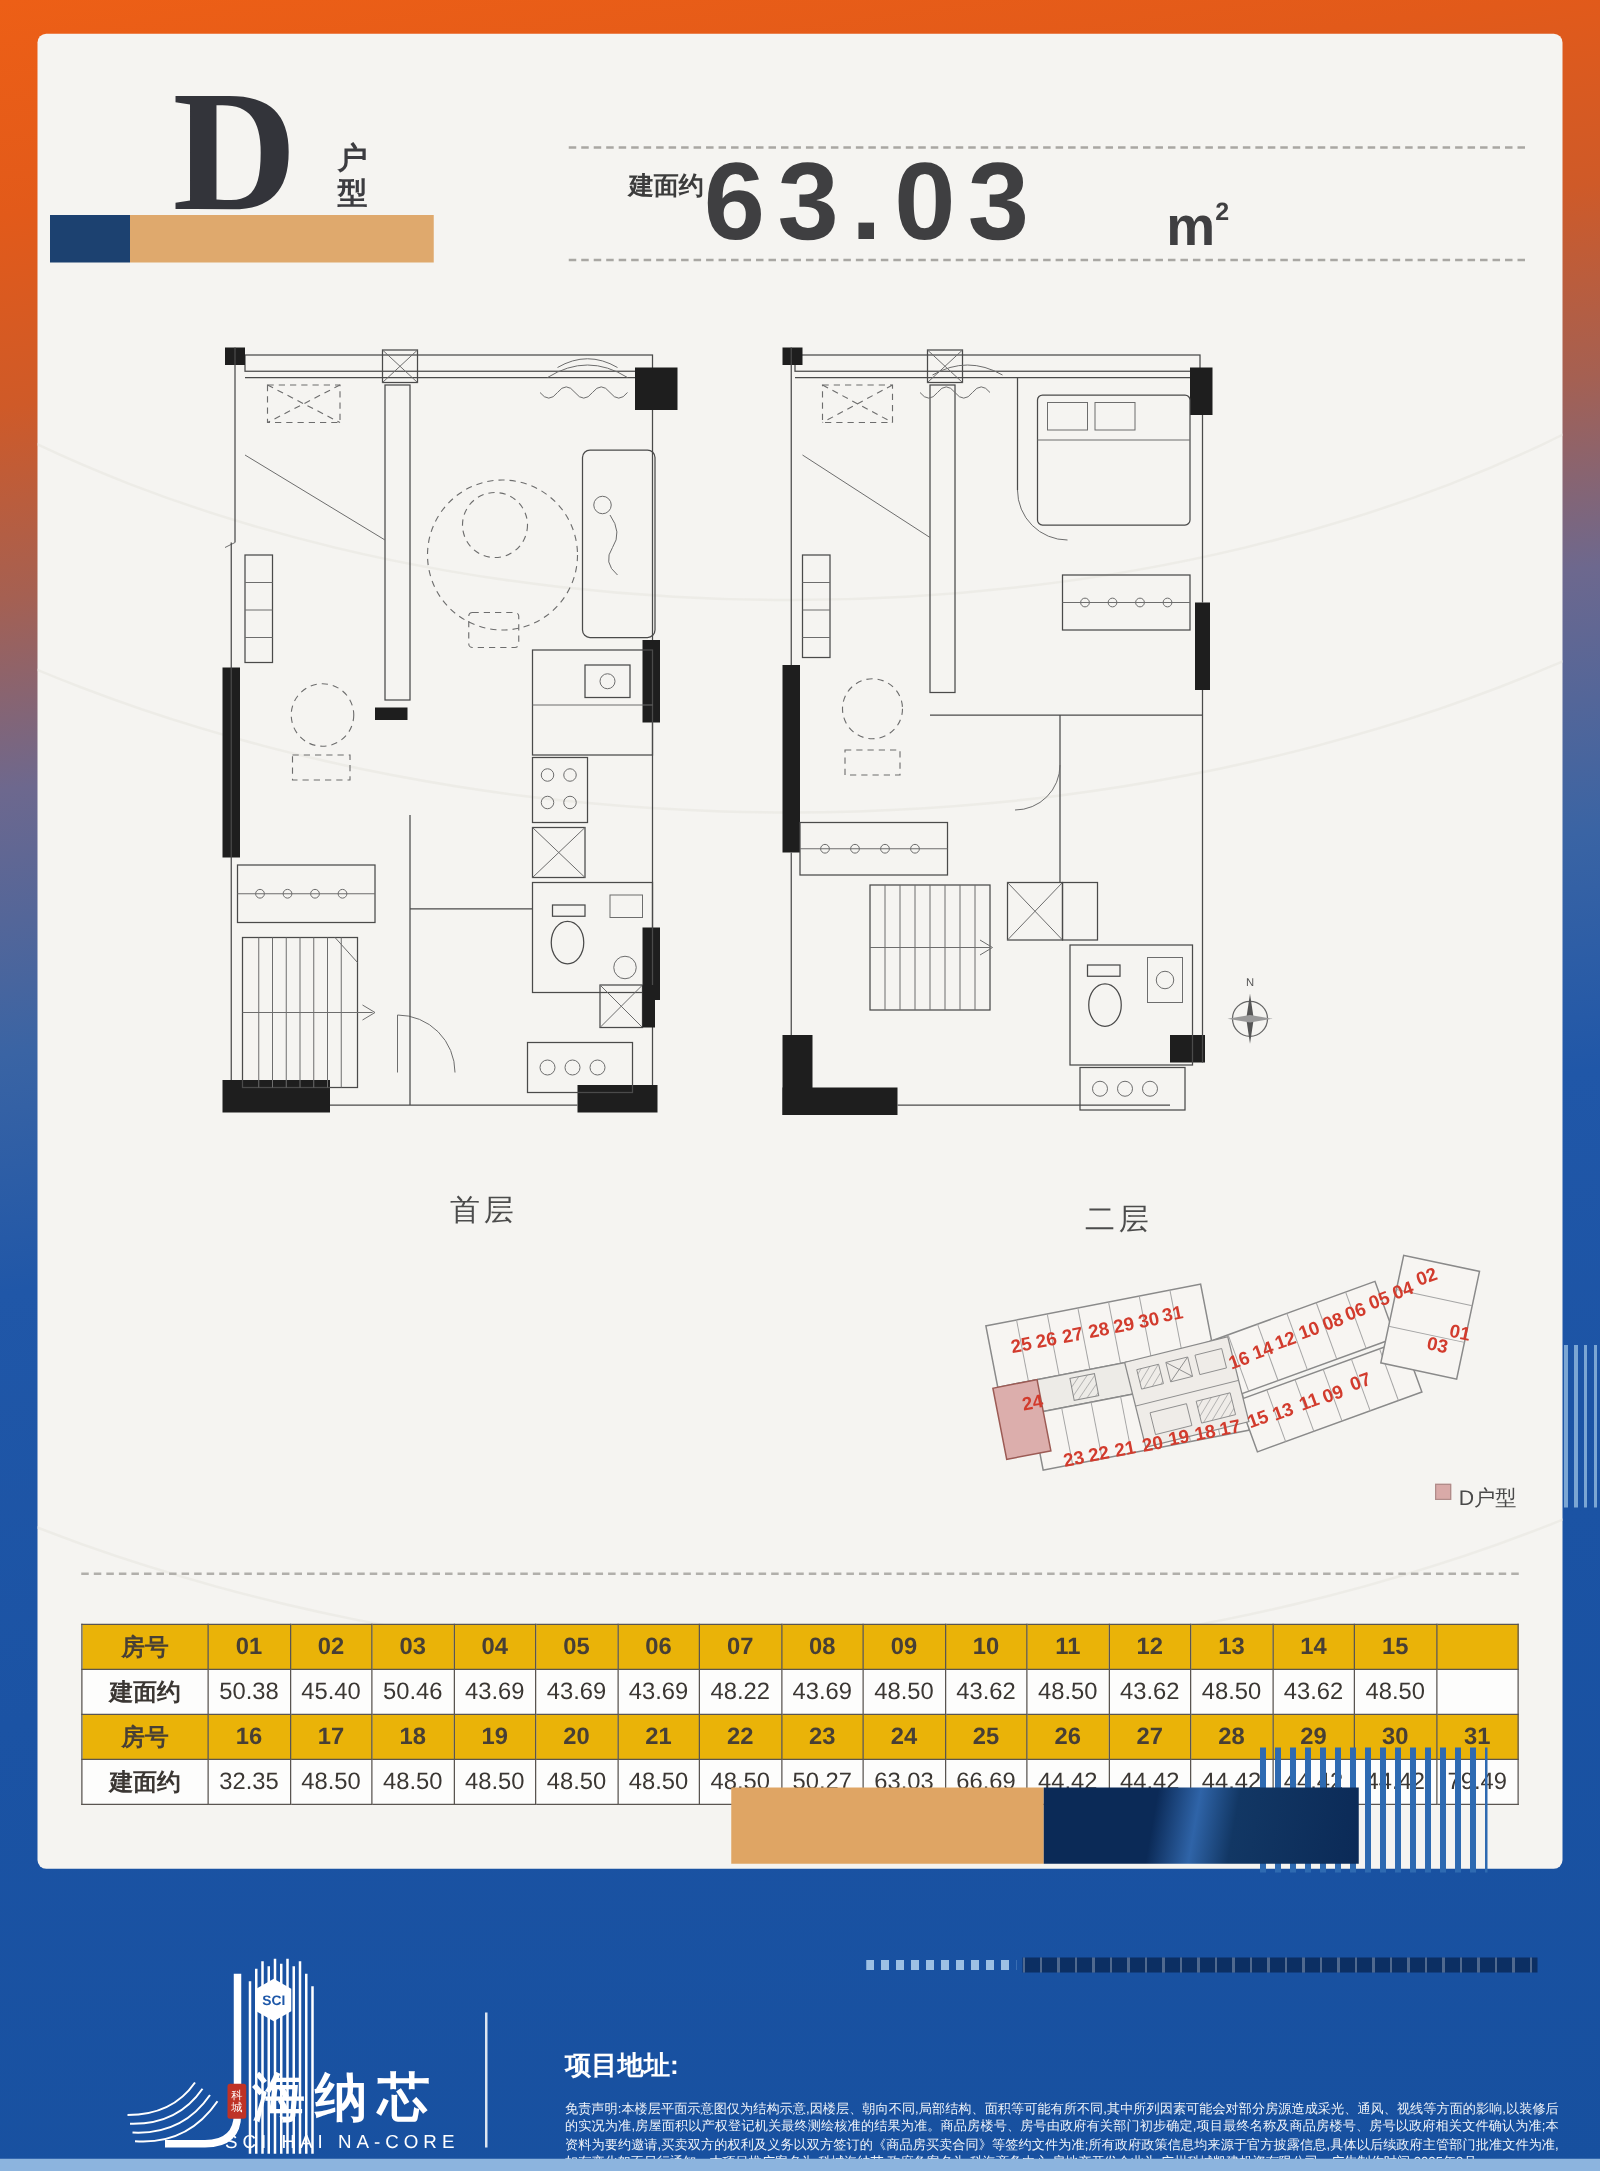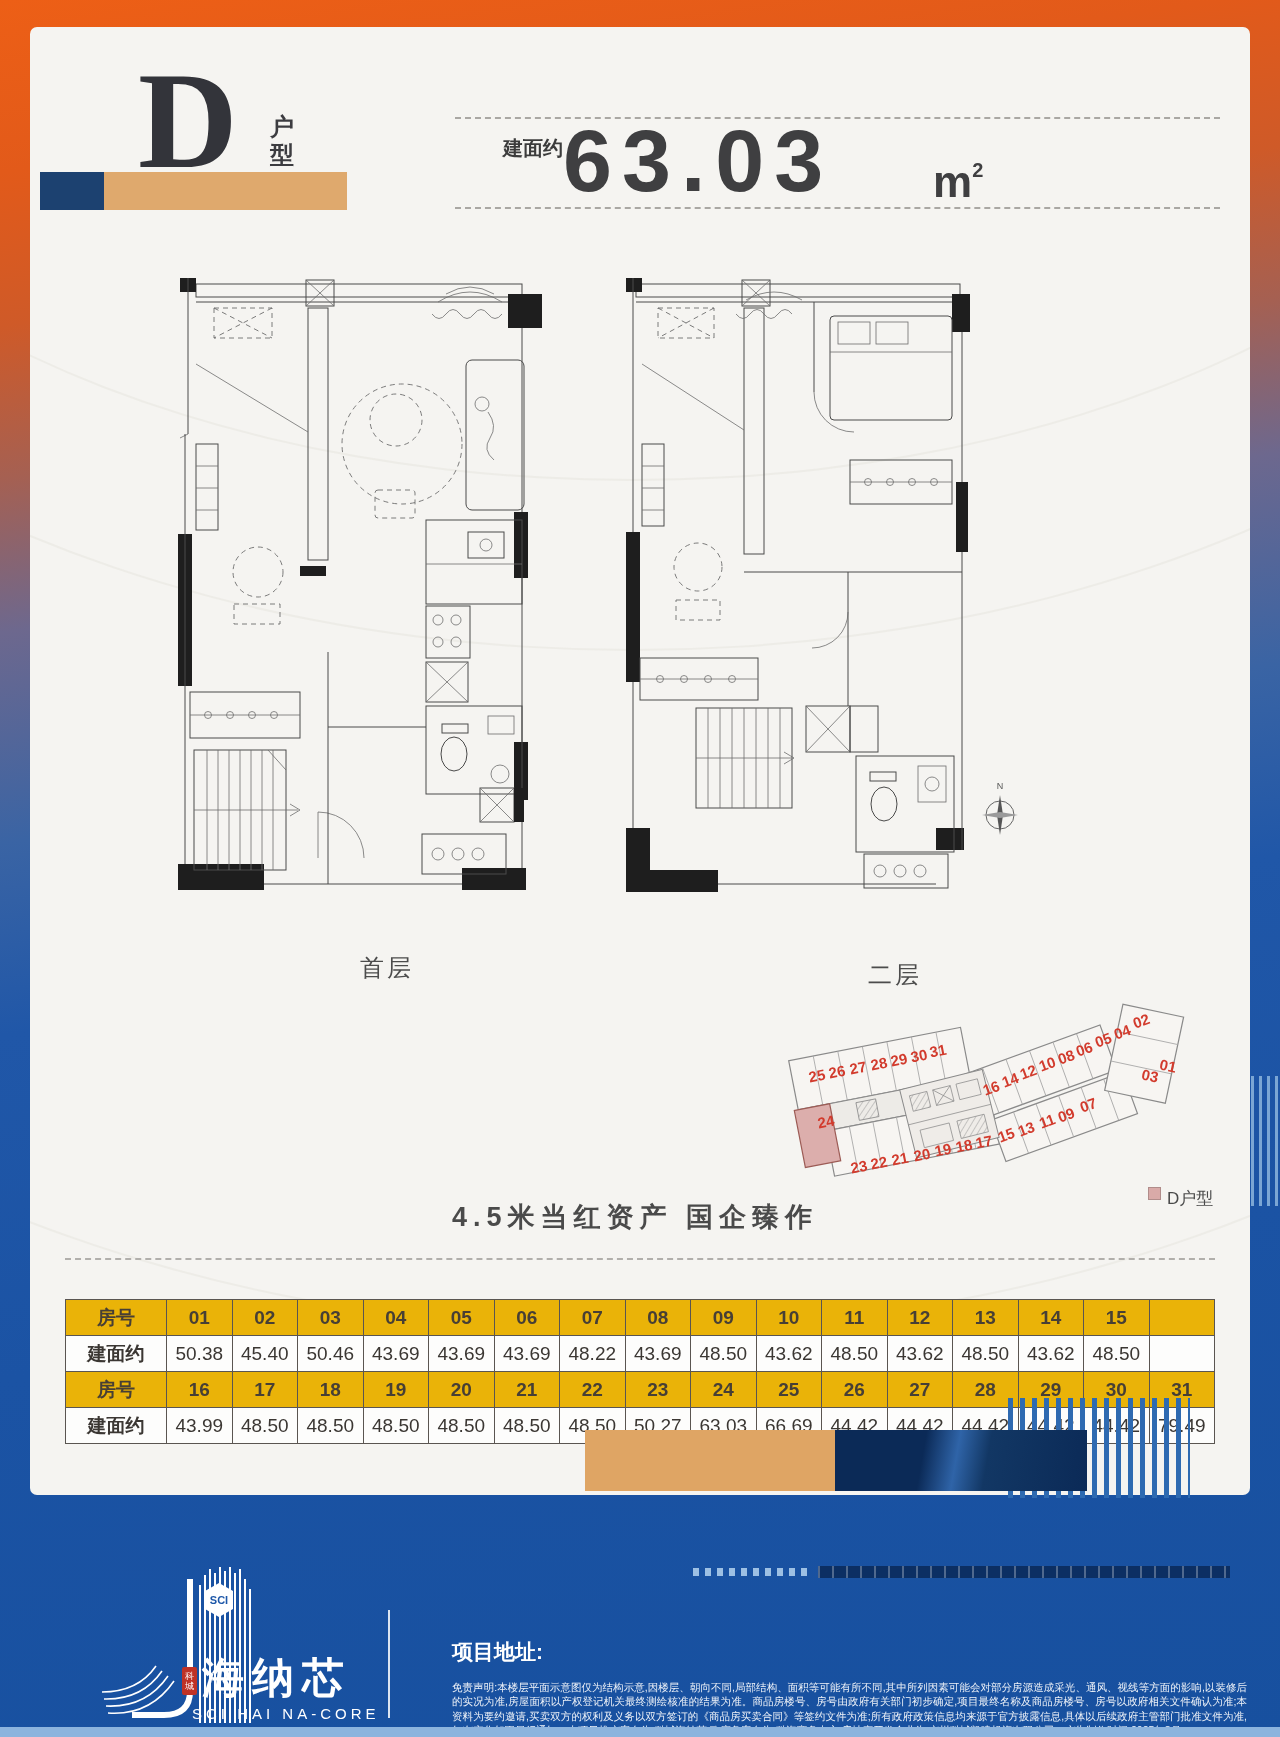--- a/index.html
+++ b/index.html
@@ -72,21 +72,21 @@
     background:repeating-linear-gradient(90deg,#9dc0e4 0 6px,rgba(157,192,228,0) 6px 12px);}
   .tick-strip-dark{position:absolute;left:818px;top:71px;width:412px;height:12px;background:#0c2f63;}
   .tick-strip-dark:before{content:"";display:block;width:100%;height:100%;
     background:repeating-linear-gradient(90deg,rgba(255,255,255,.28) 0 2px,rgba(0,0,0,0) 2px 14px);}
   .logo-icon{position:absolute;left:80px;top:50px;}
   .seal{position:absolute;left:182px;top:172px;width:15px;height:28px;background:#bf3226;
     border-radius:2px;display:flex;flex-direction:column;align-items:center;justify-content:center;
     color:#fff;font-size:9px;line-height:10px;}
   .logo-cn{position:absolute;left:202px;top:155px;font-size:42px;font-weight:bold;color:#ffffff;
     letter-spacing:8px;}
-  .logo-en{position:absolute;left:192px;top:210px;font-size:15px;color:#ffffff;letter-spacing:4px;}
+  .logo-en{position:absolute;left:180px;top:210px;font-size:15px;color:#ffffff;letter-spacing:4px;}
   .divider{position:absolute;left:388px;top:115px;width:2px;height:108px;background:rgba(255,255,255,.85);}
   .addr-label{position:absolute;left:452px;top:103px;font-size:21px;font-weight:bold;color:#fff;margin-top:40px;}
   .addr-main{position:absolute;left:452px;top:130px;width:800px;font-size:34px;font-weight:bold;
     color:#fff;letter-spacing:2px;}
   .disclaimer{position:absolute;left:452px;top:185px;width:795px;font-size:10.5px;line-height:1.38;
     color:rgba(255,255,255,.93);text-align:justify;}
   .bottom-band{position:absolute;left:0;top:232px;width:1280px;height:10px;background:#8cb4de;}
 </style>
 </head>
 <body>
@@ -385,21 +385,20 @@
         <text x="363" y="135" class="unum" text-anchor="middle" transform="rotate(-20 363 135)">09</text>
         <text x="385" y="125" class="unum" text-anchor="middle" transform="rotate(-20 385 125)">07</text>
         <text x="462" y="86" class="unum" text-anchor="middle" transform="rotate(12 462 86)">01</text>
         <text x="444" y="96" class="unum" text-anchor="middle" transform="rotate(12 444 96)">03</text>
       </svg>
     <div class="legend">
       <div class="sw"></div>
       <div class="lt">D户型</div>
     </div>
 
-    <div class="tagline">4.5米当红资产  国企臻作</div>
 
     <div class="table-sep"></div>
     <table class="area">
         <tbody>
           <tr class="header">
             <td class="lbl">房号</td>
             <td>01</td>
             <td>02</td>
             <td>03</td>
             <td>04</td>
@@ -449,21 +448,21 @@
             <td>25</td>
             <td>26</td>
             <td>27</td>
             <td>28</td>
             <td>29</td>
             <td>30</td>
             <td>31</td>
           </tr>
           <tr class="value">
             <td class="lbl">建面约</td>
-            <td>43.99</td>
+            <td>32.35</td>
             <td>48.50</td>
             <td>48.50</td>
             <td>48.50</td>
             <td>48.50</td>
             <td>48.50</td>
             <td>48.50</td>
             <td>50.27</td>
             <td>63.03</td>
             <td>66.69</td>
             <td>44.42</td>

